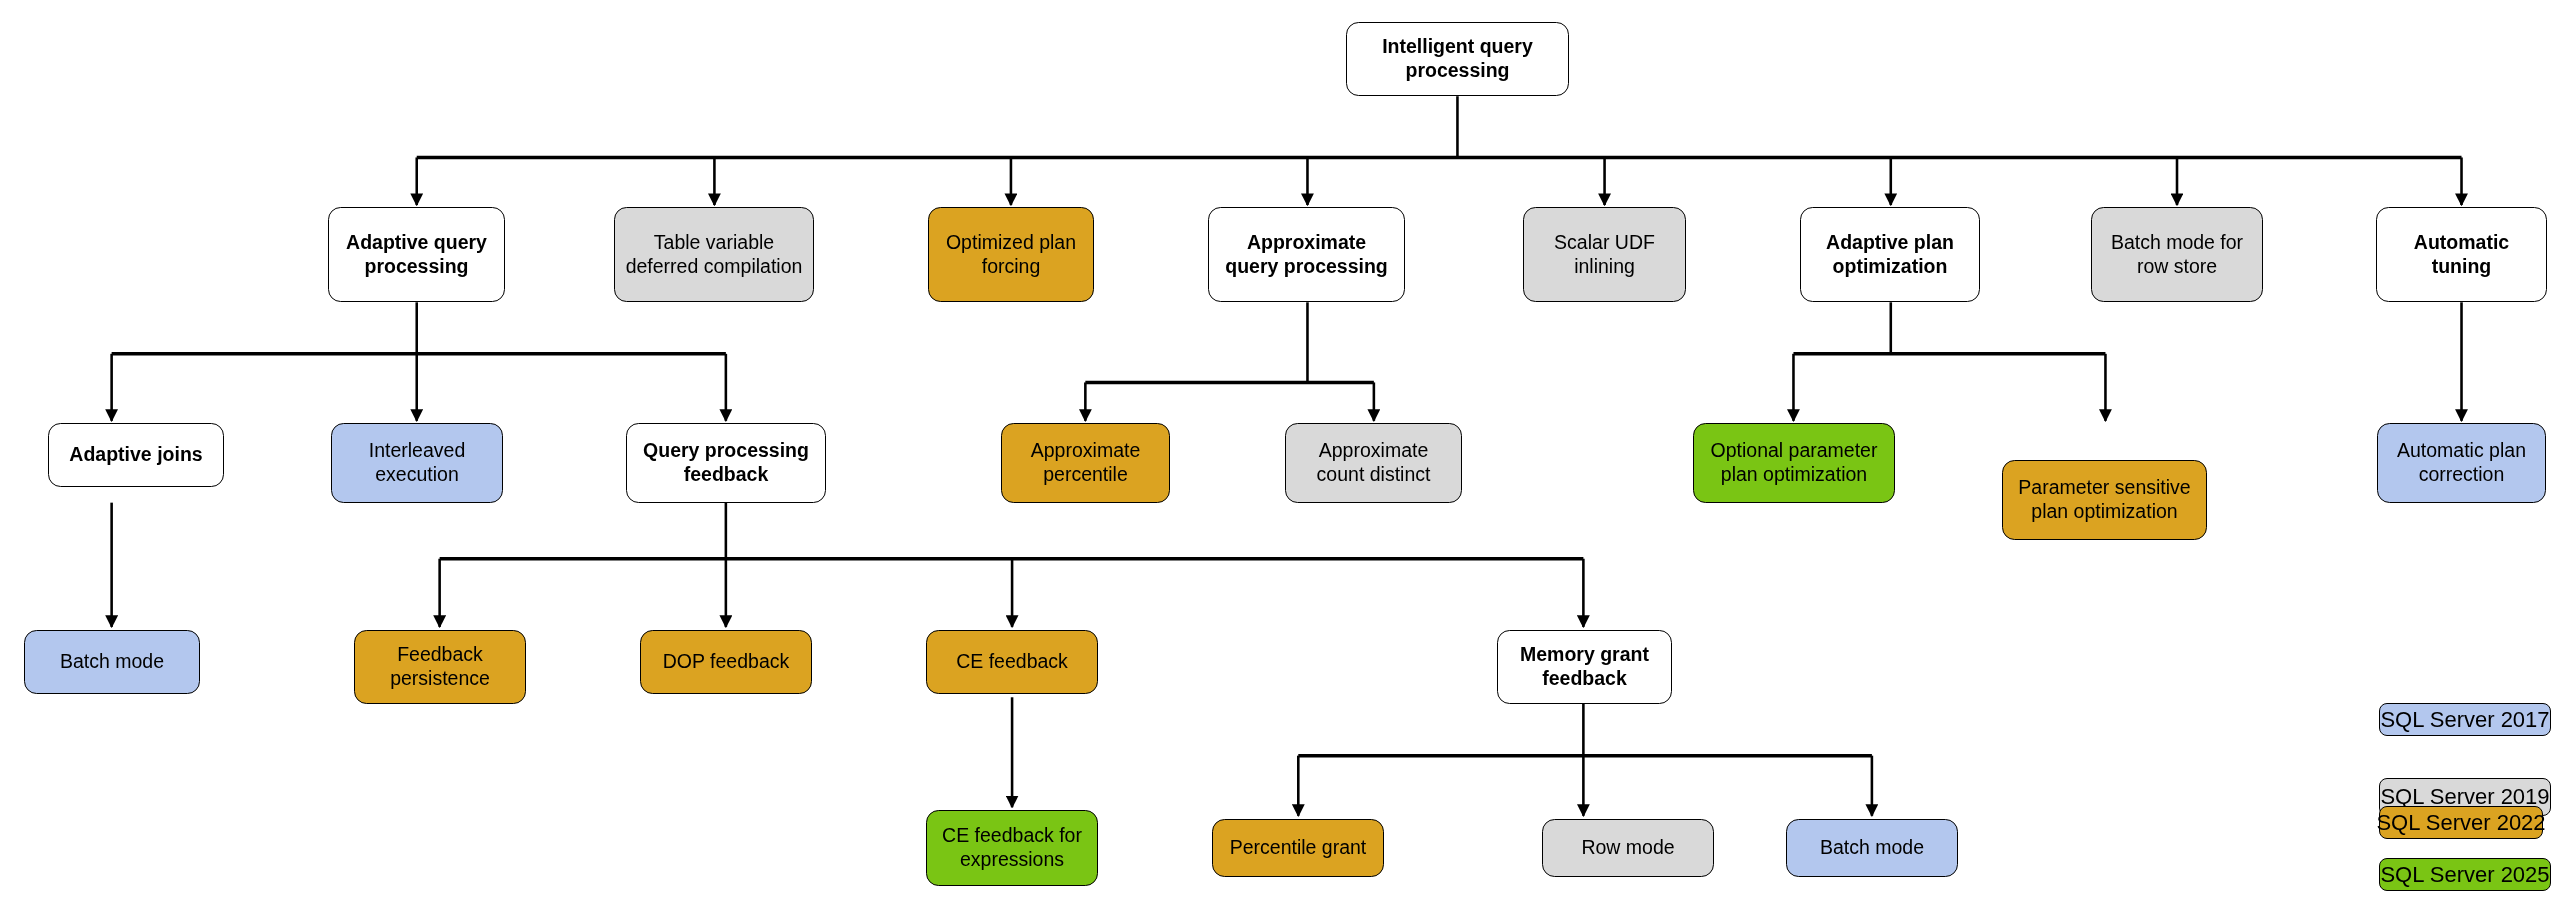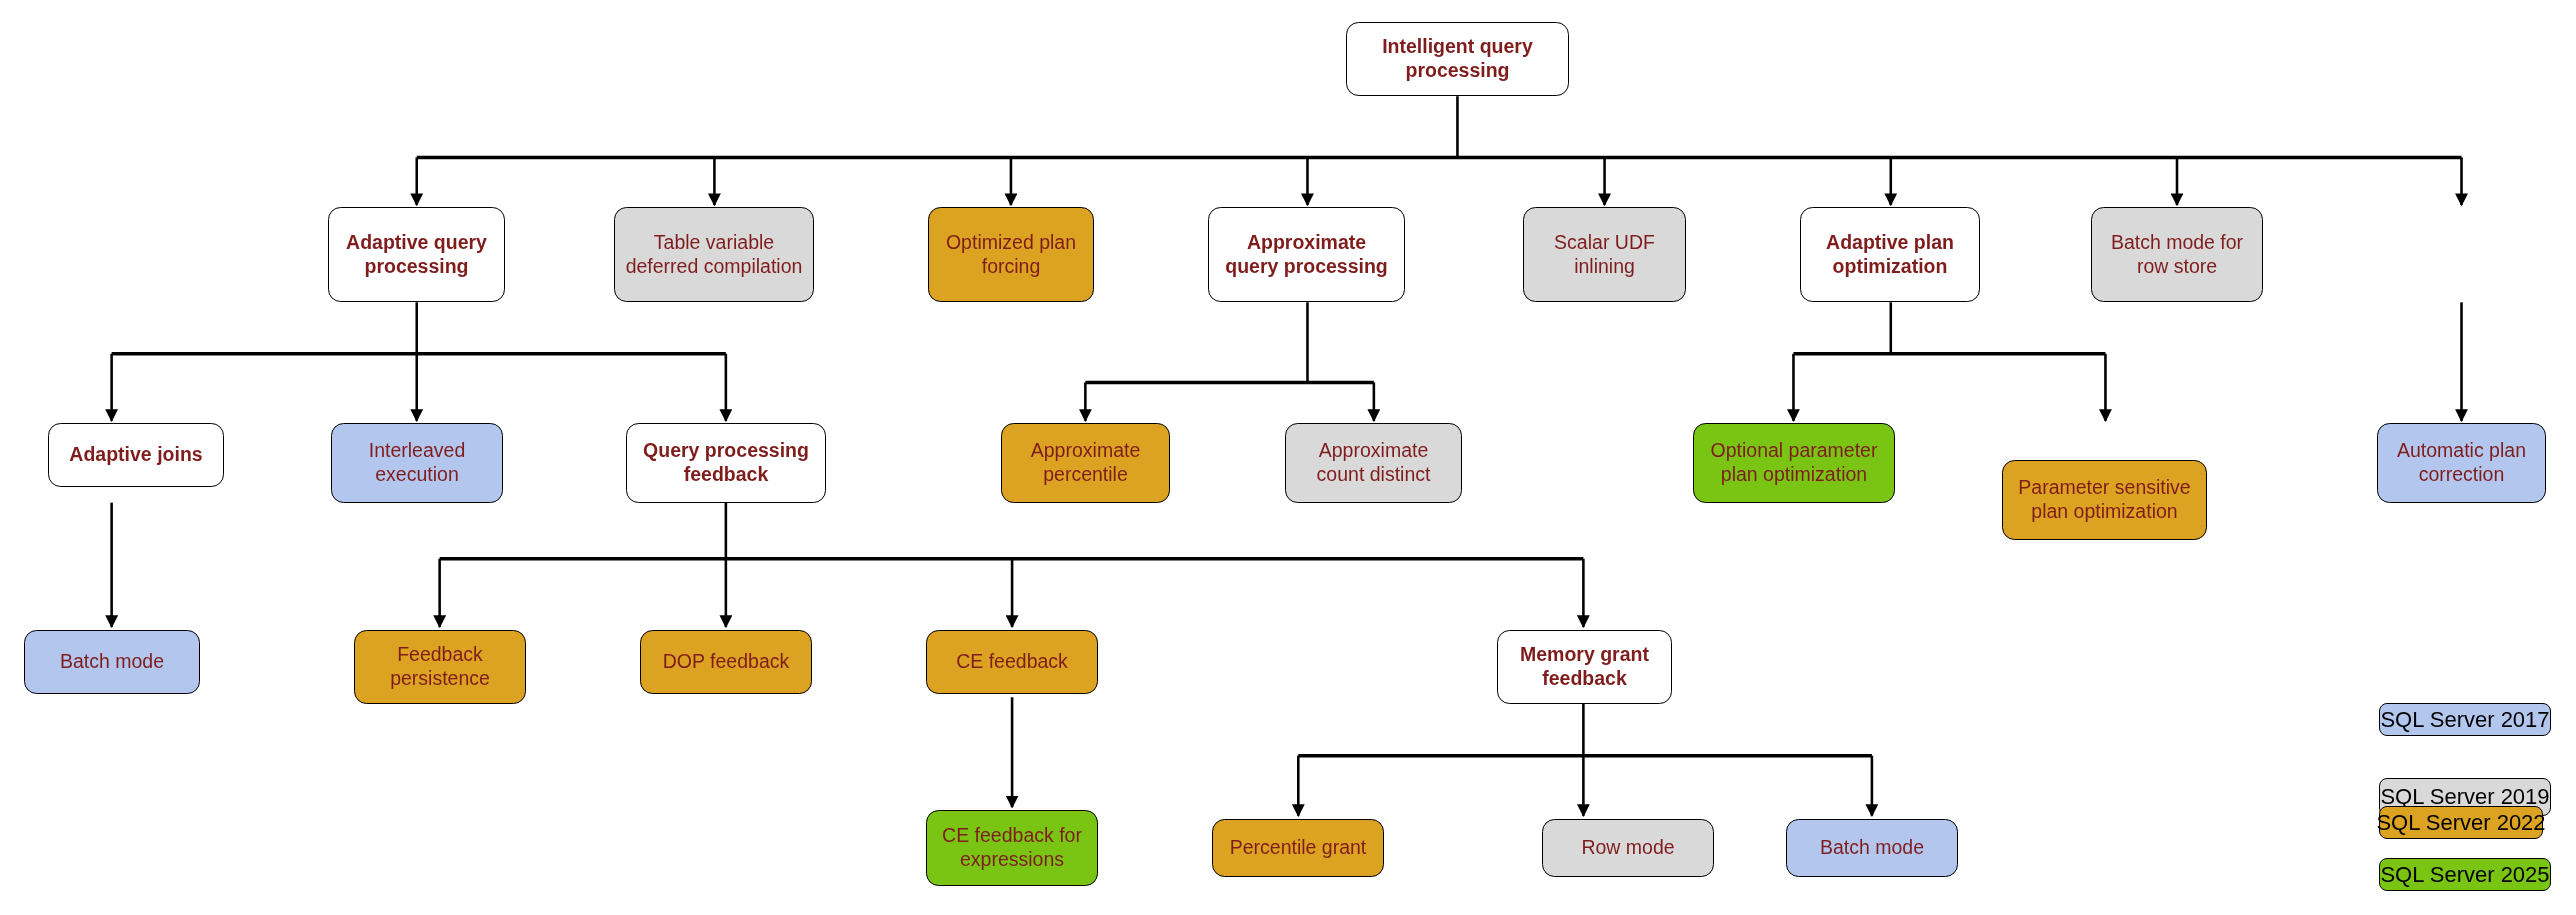--- a/index.html
+++ b/index.html
@@ -27,21 +27,21 @@
   .node {
     position: absolute;
     box-sizing: border-box;
     display: flex;
     align-items: center;
     justify-content: center;
     text-align: center;
     border: 1.7px solid #000000;
     border-radius: 12.6px;
     background: #ffffff;
-    color: #7f1d1d;
+    color: #000000;
     font-size: 19.5px;
     line-height: 1.22;
     padding: 2.3px 5.7px;
     white-space: pre-line;
     z-index: 2;
   }
   
   .node.fill-white { background: #ffffff; font-weight: bold; }
   .node.fill-gray  { background: #d9d9d9; font-weight: normal; }
   .node.fill-gold  { background: #dba321; font-weight: normal; }
@@ -147,20 +147,22 @@
 
   <div class="node fill-gray" style="left:1523px; top:207px; width:163px; height:95px;">Scalar UDF
 inlining</div>
 
   <div class="node fill-white" style="left:1800px; top:207px; width:180px; height:95px;">Adaptive plan
 optimization</div>
 
   <div class="node fill-gray" style="left:2091px; top:207px; width:172px; height:95px;">Batch mode for
 row store</div>
 
+  <div class="node fill-white" style="left:2376px; top:207px; width:171px; height:95px;">Automatic
+tuning</div>
 
   <div class="node fill-white" style="left:24px; top:423px; width:176px; height:64px;margin-left:24px;">Adaptive joins</div>
 
   <div class="node fill-blue" style="left:331px; top:423px; width:172px; height:80px;">Interleaved
 execution</div>
 
   <div class="node fill-white" style="left:626px; top:423px; width:200px; height:80px;">Query processing
 feedback</div>
 
   <div class="node fill-gold" style="left:1001px; top:423px; width:169px; height:80px;">Approximate

